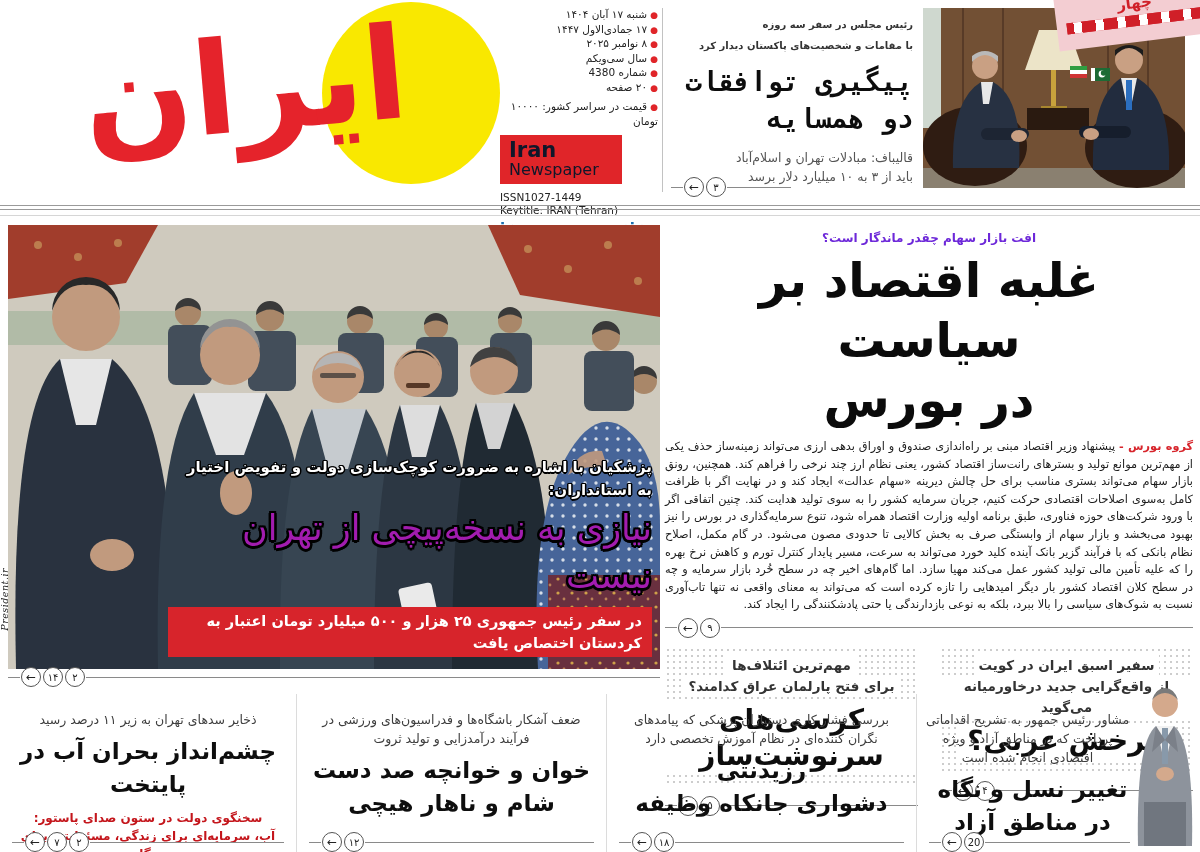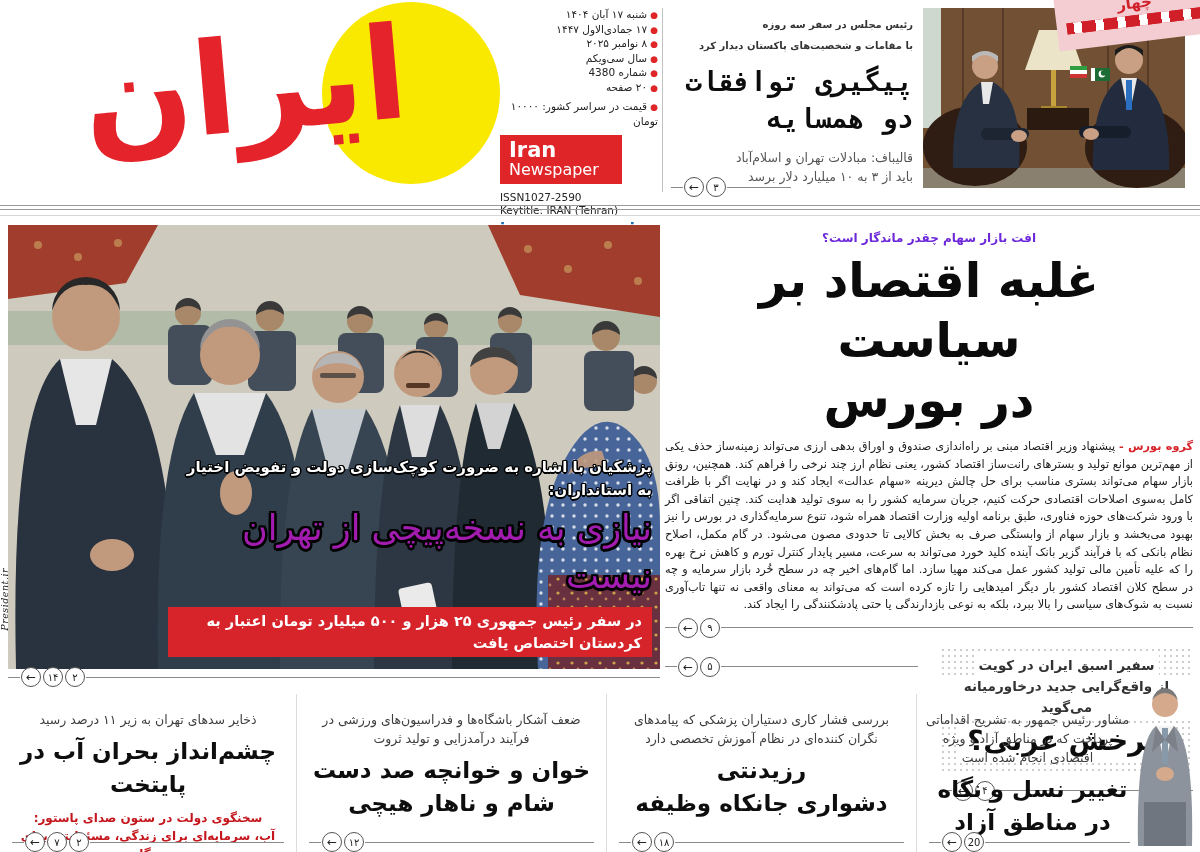--- a/index.html
+++ b/index.html
@@ -11,21 +11,21 @@
   .header { position:absolute; top:0; left:0; width:1200px; height:204px; }
   .logo-circle { position:absolute; left:322px; top:2px; width:178px; height:182px; border-radius:50%; background:#f9e800; }
   .logo-text { position:absolute; left:6px; top:-18px; width:478px; height:210px; text-align:center;
                font-size:128px; line-height:210px; font-weight:bold; color:#e5232b; transform:rotate(-5deg); }
   .header-divider { position:absolute; left:662px; top:8px; width:1px; height:184px; background:#c2c2c2; }
 
   .info-col { position:absolute; left:500px; top:8px; width:158px; direction:rtl; text-align:right; }
   .dates { list-style:none; font-size:10.5px; line-height:13.5px; color:#222; }
   .dates li .bullet { color:#e02529; margin-left:3px; font-size:9px; }
   .dates li:last-child { margin-top:5px; }
-  .brand-box { margin-top:7px; width:122px; background:#e02529; color:#ffffff; padding:5px 9px; direction:ltr; text-align:left; margin-right:36px; }
+  .brand-box { margin-top:7px; width:122px; background:#e02529; color:#0f172a; padding:5px 9px; direction:ltr; text-align:left; margin-right:36px; }
   .brand-line1 { font-size:21px; font-weight:bold; line-height:21px; }
   .brand-line2 { font-size:16px; line-height:18px; }
   .issn-block { direction:ltr; text-align:left; margin-top:7px; margin-right:36px; font-size:10.5px; color:#222; line-height:13px; }
   .website { direction:ltr; text-align:left; margin-top:3px; margin-right:36px; font-size:15px; font-weight:bold; color:#1a6fb0; }
 
   .top-story { position:absolute; left:665px; top:6px; width:530px; height:192px; }
   .ts-photo { position:absolute; right:10px; top:2px; width:262px; height:180px; overflow:hidden; }
   .ts-text { position:absolute; right:282px; left:0; top:8px; text-align:right; }
   .ts-kicker { font-size:10px; font-weight:bold; color:#333; line-height:21px; }
   .ts-headline { margin-top:10px; font-size:27px; font-weight:800; color:#0d0d0d; line-height:37px;font-family:Liberation Mono, monospace; }
@@ -115,21 +115,21 @@
         <li><span class="bullet">●</span><span>سال سی‌ویکم</span></li>
         <li><span class="bullet">●</span><span>شماره 4380</span></li>
         <li><span class="bullet">●</span><span>۲۰ صفحه</span></li>
         <li><span class="bullet">●</span><span>قیمت در سراسر کشور: ۱۰۰۰۰ تومان</span></li>
       </ul>
       <div class="brand-box">
         <div class="brand-line1">Iran</div>
         <div class="brand-line2">Newspaper</div>
       </div>
       <div class="issn-block">
-        <div>ISSN1027-2590</div>
+        <div>ISSN1027-1449</div>
         <div>Keytitle: IRAN (Tehran)</div>
       </div>
       <div class="website">irannewspaper.ir</div>
     </div>
 
     <div class="top-story">
       <div class="ts-text">
         <div class="ts-kicker">
           <div>رئیس مجلس در سفر سه روزه</div>
           <div>با مقامات و شخصیت‌های پاکستان دیدار کرد</div>
@@ -350,20 +350,27 @@
           <div><span class="mid-headline">چرخش عربی؟</span></div>
         </div>
         <div class="mid-ref pageref">
           <span class="pr-stub"></span>
           <span class="pr-circle pr-arrow">←</span>
           <span class="pr-circle">۴</span>
           <span class="pr-line"></span>
         </div>
       </div>
       <div class="mid-cell">
+        <div class="dotbox">
+          <div class="mid-kicker">
+            <div><span>مهم‌ترین ائتلاف‌ها</span></div>
+            <div><span>برای فتح پارلمان عراق کدامند؟</span></div>
+          </div>
+          <div><span class="mid-headline">کرسی‌های سرنوشت‌ساز</span></div>
+        </div>
         <div class="mid-ref pageref">
           <span class="pr-stub"></span>
           <span class="pr-circle pr-arrow">←</span>
           <span class="pr-circle">۵</span>
           <span class="pr-line"></span>
         </div>
       </div>
     </div>
   </div>
 

